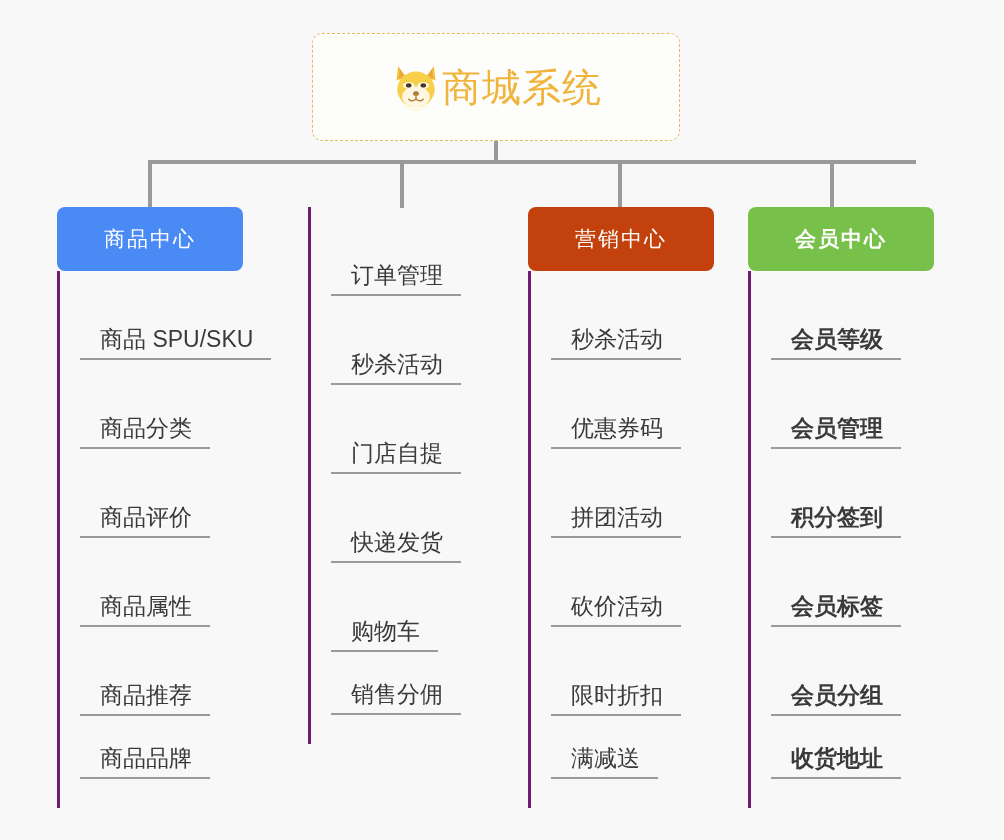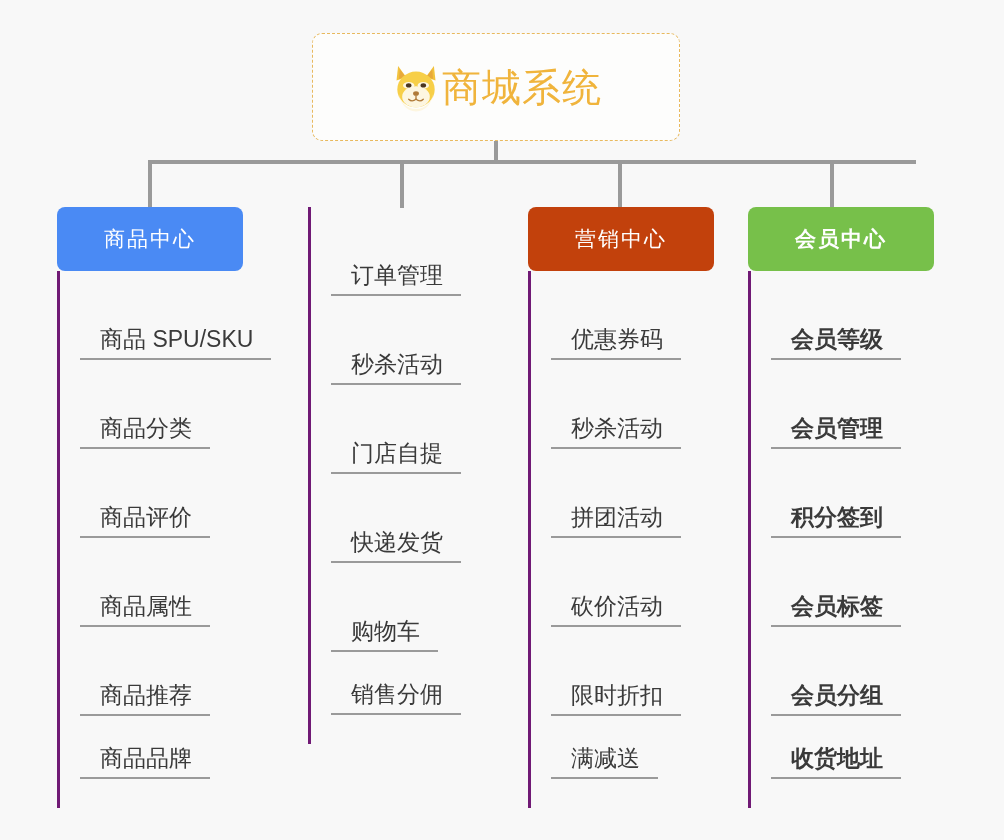--- a/index.html
+++ b/index.html
@@ -197,24 +197,24 @@
       <div class="leaf-item">
           <span class="leaf-inner">销售分佣</span>
         </div>
     </div>
   </div>
 
   <div class="branch b3">
     <div class="branch-header">营销中心</div>
     <div class="leaf-list">
       <div class="leaf-item">
+          <span class="leaf-inner">秒杀活动</span>
+        </div>
+      <div class="leaf-item">
           <span class="leaf-inner">优惠券码</span>
-        </div>
-      <div class="leaf-item">
-          <span class="leaf-inner">秒杀活动</span>
         </div>
       <div class="leaf-item">
           <span class="leaf-inner">拼团活动</span>
         </div>
       <div class="leaf-item">
           <span class="leaf-inner">砍价活动</span>
         </div>
       <div class="leaf-item">
           <span class="leaf-inner">限时折扣</span>
         </div>

